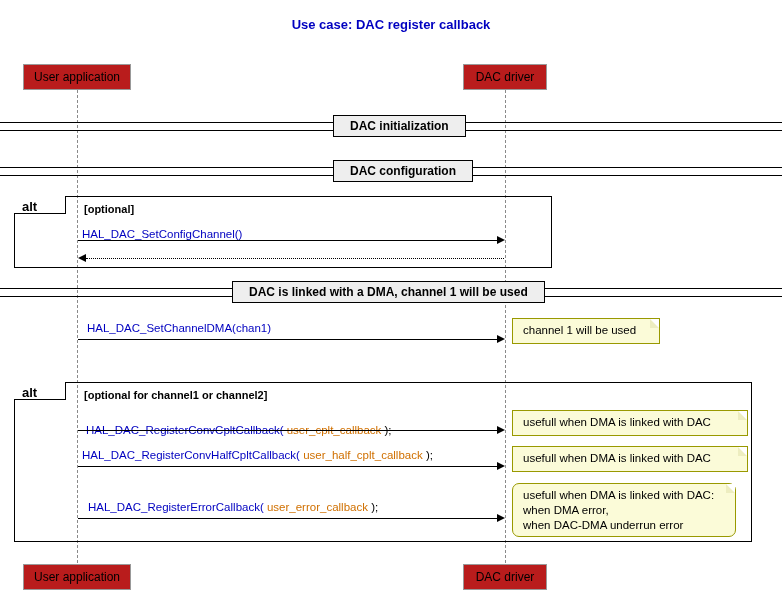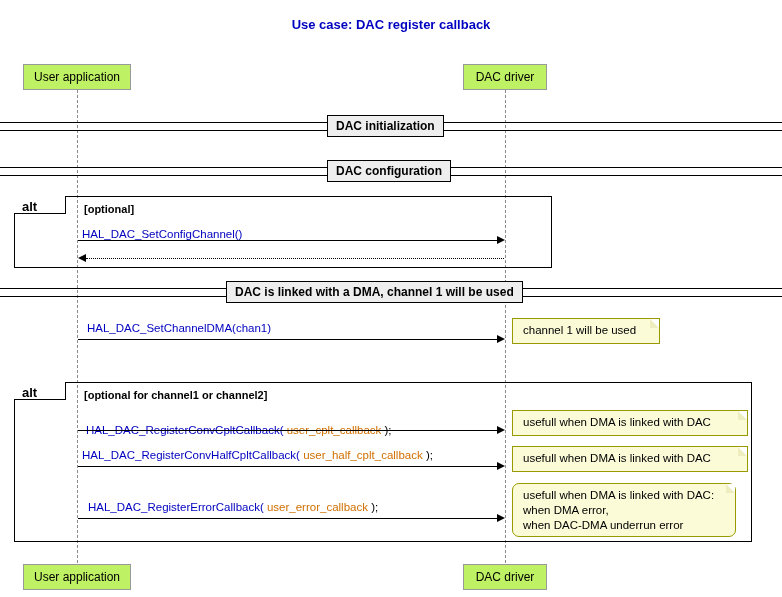--- a/index.html
+++ b/index.html
@@ -23,21 +23,21 @@
     top: 17px;
     width: 782px;
     text-align: center;
     font-size: 13px;
     font-weight: bold;
     color: #0000C0;
   }
   
   .participant {
     position: absolute;
-    background: #bef264;
+    background: #b91c1c;
     border: 1px solid #999999;
     font-size: 12px;
     color: #000000;
     text-align: center;
     line-height: 24px;
     height: 26px;
     box-sizing: border-box;
   }
   
   .lifeline {
@@ -57,22 +57,23 @@
     position: absolute;
     background: #EEEEEE;
     border: 1px solid #000000;
     font-size: 12px;
     font-weight: bold;
     color: #000000;
     text-align: center;
     line-height: 20px;
     height: 22px;
     box-sizing: border-box;
-    padding: 0 8px;
+    padding: 0 16px;
     white-space: nowrap;
+    margin-left: 6px;
   }
   
   .alt-frame {
     position: absolute;
     border: 1px solid #000000;
     box-sizing: border-box;
     background: transparent;
   }
   .alt-tab {
     position: absolute;

